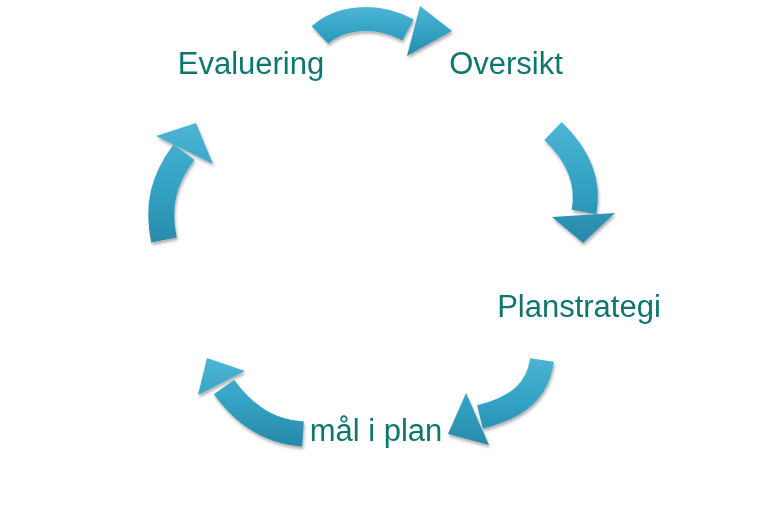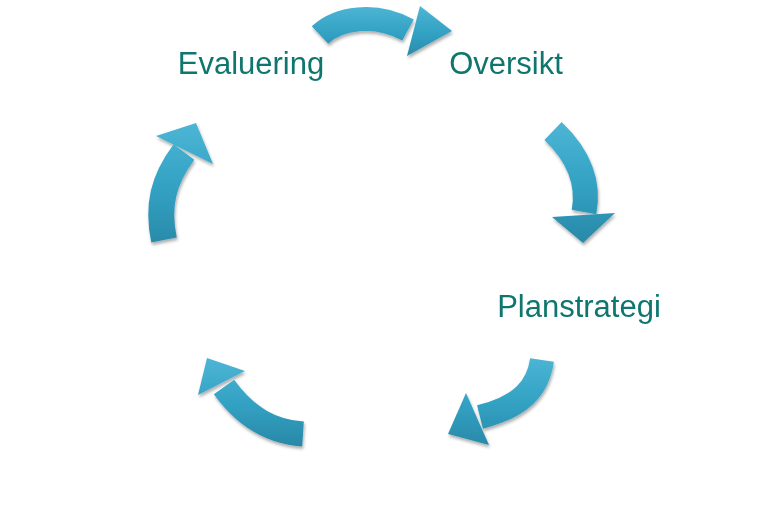--- a/index.html
+++ b/index.html
@@ -83,16 +83,17 @@
     </g>
   </svg>
 
   <div class="node-label" id="lbl-evaluering">Evaluering</div>
 
   <div class="node-label" id="lbl-oversikt">Oversikt</div>
 
   <div class="node-label" id="lbl-planstrategi">Planstrategi</div>
 
   <div class="node-label" id="lbl-fastsette">
+    <span>mål i plan</span>
   </div>
 
 
 </div>
 
 </body></html>

